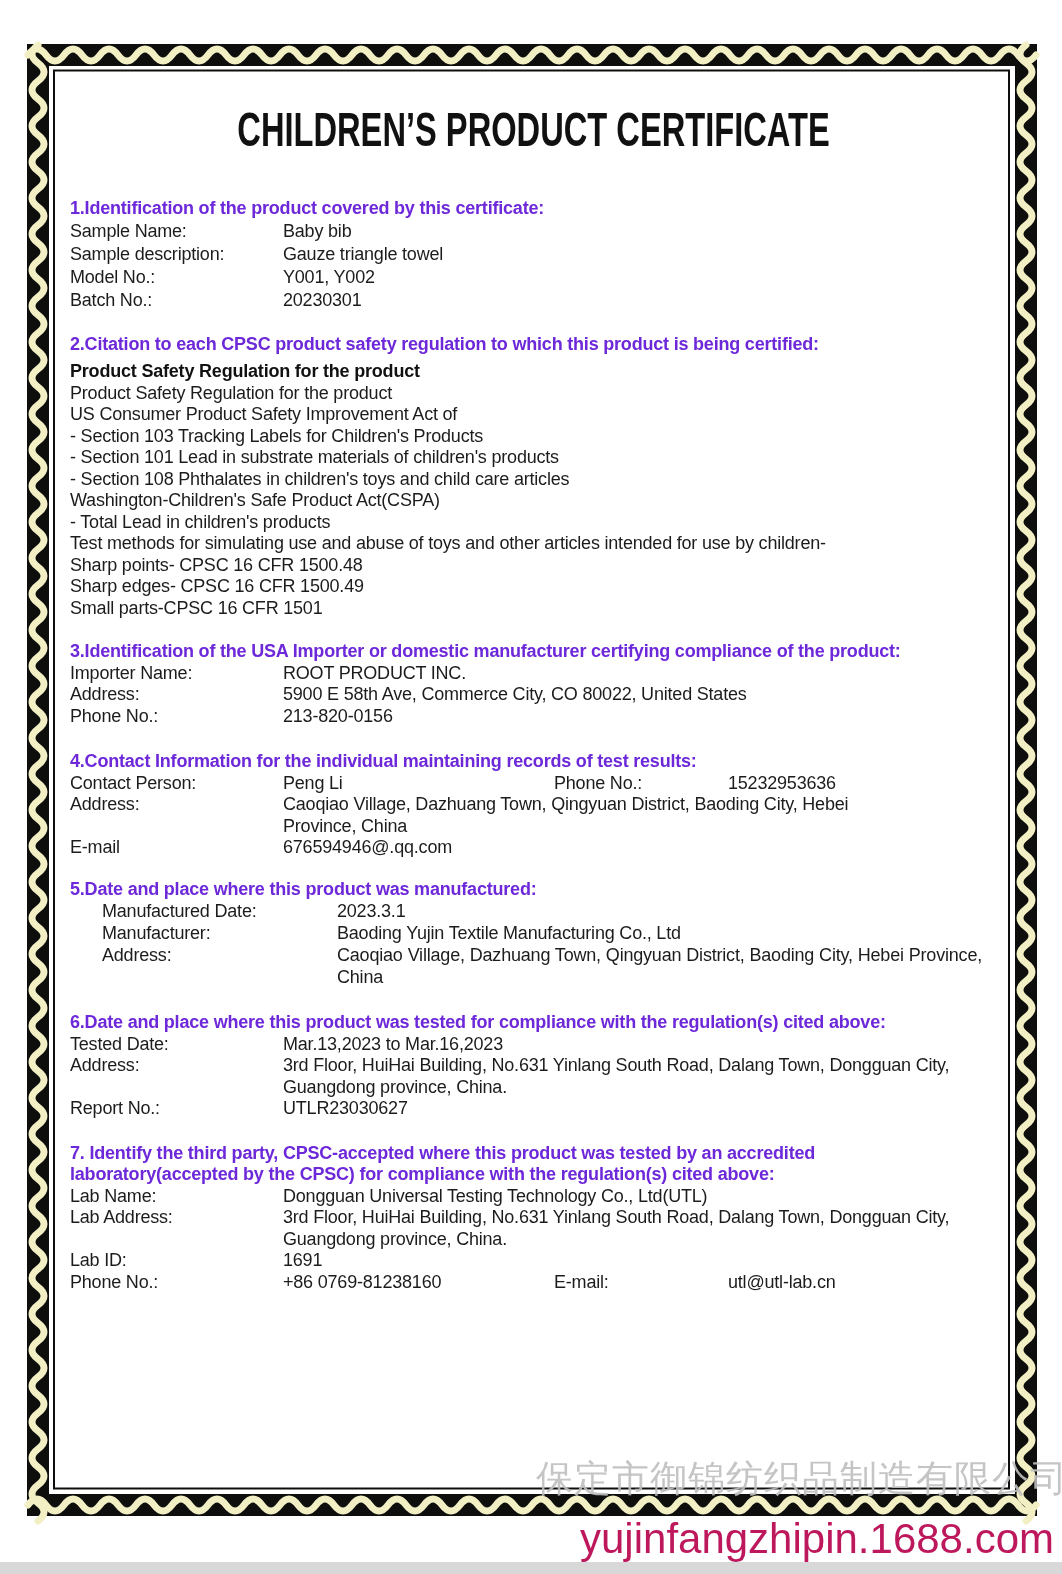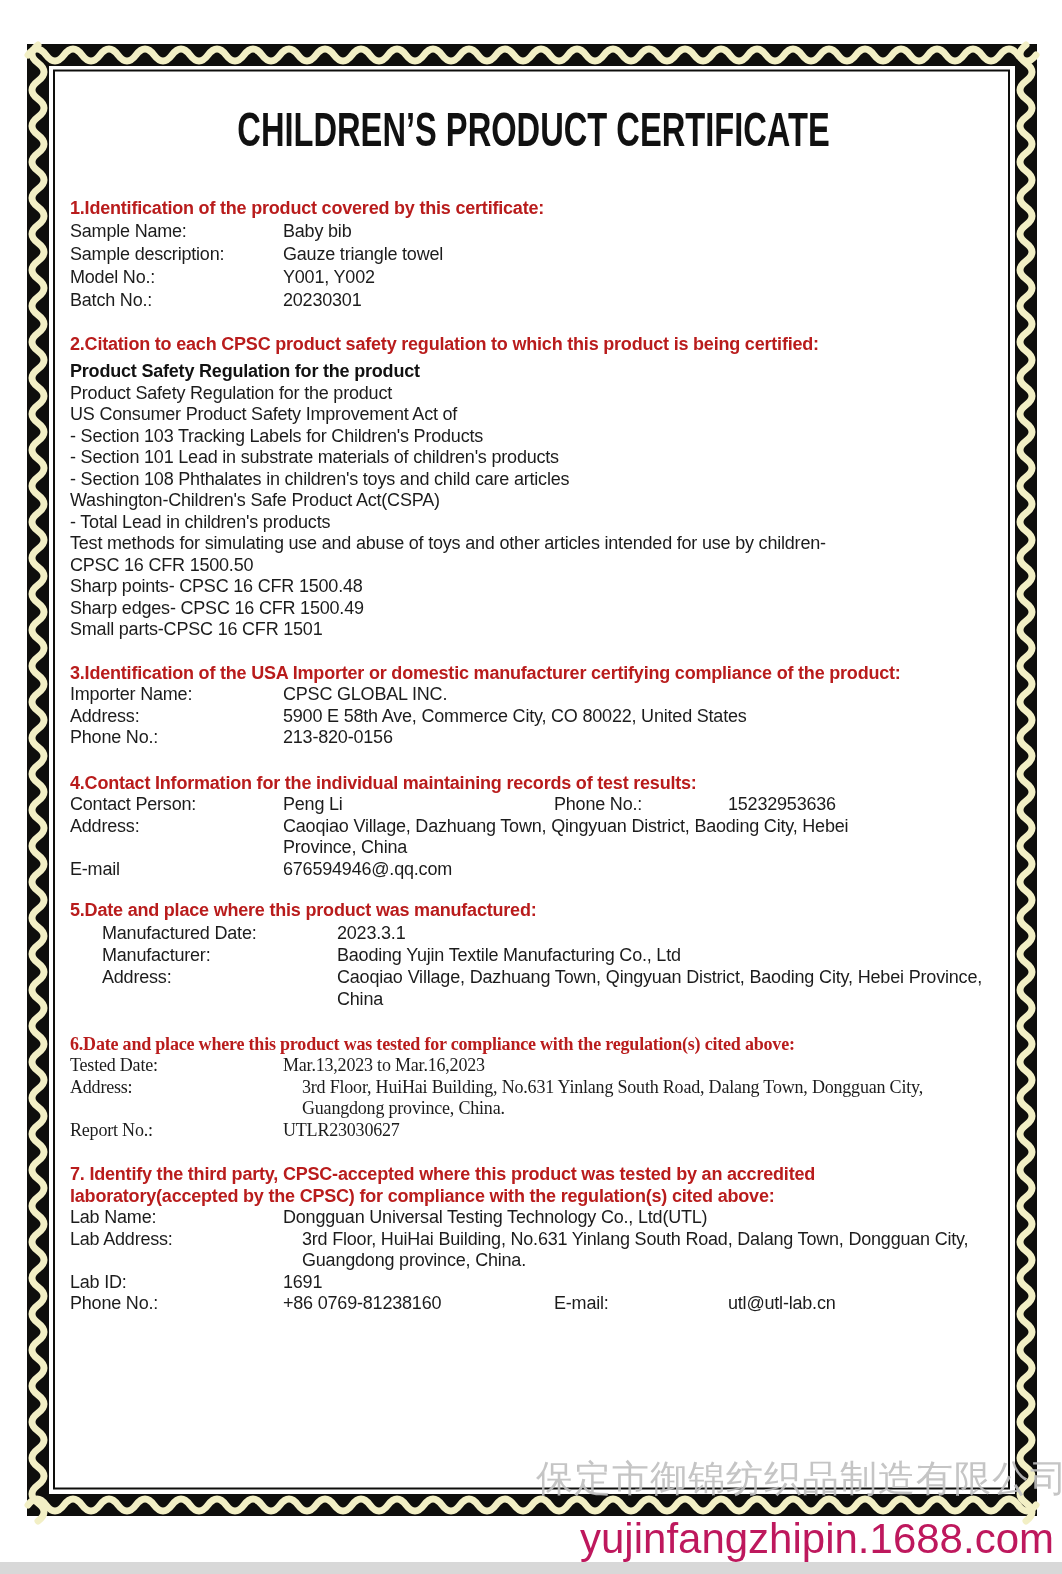--- a/index.html
+++ b/index.html
@@ -7,32 +7,32 @@
         font-family:"Liberation Sans","DejaVu Sans",sans-serif;color:#1c1c1c;padding-left:11px;}
   .border-svg{position:absolute;left:0;top:0;z-index:1;}
   .content{position:absolute;left:70px;top:0;width:927px;z-index:2;
            font-size:18px;line-height:21.5px;letter-spacing:-0.2px;}
   h1.title{margin:104px 0 0 0;text-align:center;font-size:48px;line-height:52px;font-weight:bold;
            color:#111;transform:scaleX(0.68);transform-origin:50% 50%;white-space:nowrap;letter-spacing:0;}
   .sec{margin-top:22px;}
   .sec.s1{margin-top:42px;}
   .sec.s4{margin-top:24px;}
   .sec.s5{margin-top:20px;}
-  .sec.s6{margin-top:24px;font-family:Liberation Serif, serif;}
+  .sec.s6{margin-top:24px;}
   .sec.s7{margin-top:23px;}
-  .sec-heading{font-weight:bold;color:#b91c1c;white-space:nowrap;}
+  .sec-heading{font-weight:bold;color:#6d28d9;white-space:nowrap;}
   .s7 .sec-heading{white-space:normal;width:880px;}
   .row{display:flex;position:relative;}
   .s1 .row{line-height:23px;}
   .s5 .row{line-height:22px;margin-left:32px;}
   .lbl{flex:0 0 213px;width:213px;}
   .s5 .lbl{flex:0 0 235px;width:235px;}
   .val{white-space:normal;}
   .val.w640{width:640px;flex:none;}
-  .val.w690{width:690px;flex:none;margin-left:19px;}
+  .val.w690{width:690px;flex:none;}
   .val.just{width:645px;flex:none;text-align:justify;}
   .lbl2{position:absolute;left:484px;top:0;}
   .val2{position:absolute;left:658px;top:0;}
   .line{white-space:nowrap;}
   .sub{font-weight:bold;color:#111;margin-top:6px;}
   .wm-cn{position:absolute;left:536px;top:1458px;z-index:5;font-size:37px;line-height:42px;
          color:#bfbfbf;opacity:0.9;letter-spacing:1px;white-space:nowrap;}
   .wm-url{position:absolute;left:580px;top:1516px;z-index:5;font-size:42px;line-height:46px;
           color:#be185d;white-space:nowrap;}
   .bottom-strip{position:absolute;left:0;bottom:0;width:100%;height:12px;background:#d8d8d8;z-index:4;}
@@ -81,31 +81,30 @@
       <div class="sec-heading">2.Citation to each CPSC product safety regulation to which this product is being certified:</div>
       <div class="sub">Product Safety Regulation for the product</div>
       <div class="line">Product Safety Regulation for the product</div>
       <div class="line">US Consumer Product Safety Improvement Act of</div>
       <div class="line">- Section 103 Tracking Labels for Children's Products</div>
       <div class="line">- Section 101 Lead in substrate materials of children's products</div>
       <div class="line">- Section 108 Phthalates in children's toys and child care articles</div>
       <div class="line">Washington-Children's Safe Product Act(CSPA)</div>
       <div class="line">- Total Lead in children's products</div>
       <div class="line">Test methods for simulating use and abuse of toys and other articles intended for use by children-</div>
-      <div class="line">CPSC 16 CFR 1500.50</div>
       <div class="line">Sharp points- CPSC 16 CFR 1500.48</div>
       <div class="line">Sharp edges- CPSC 16 CFR 1500.49</div>
       <div class="line">Small parts-CPSC 16 CFR 1501</div>
     </div>
 
     <div class="sec s3">
       <div class="sec-heading">3.Identification of the USA Importer or domestic manufacturer certifying compliance of the product:</div>
       <div class="row">
         <span class="lbl">Importer Name:</span>
-        <span class="val">CPSC GLOBAL INC.</span>
+        <span class="val">ROOT PRODUCT INC.</span>
       </div>
       <div class="row">
         <span class="lbl">Address:</span>
         <span class="val">5900 E 58th Ave, Commerce City, CO 80022, United States</span>
       </div>
       <div class="row">
         <span class="lbl">Phone No.:</span>
         <span class="val">213-820-0156</span>
       </div>
     </div>

